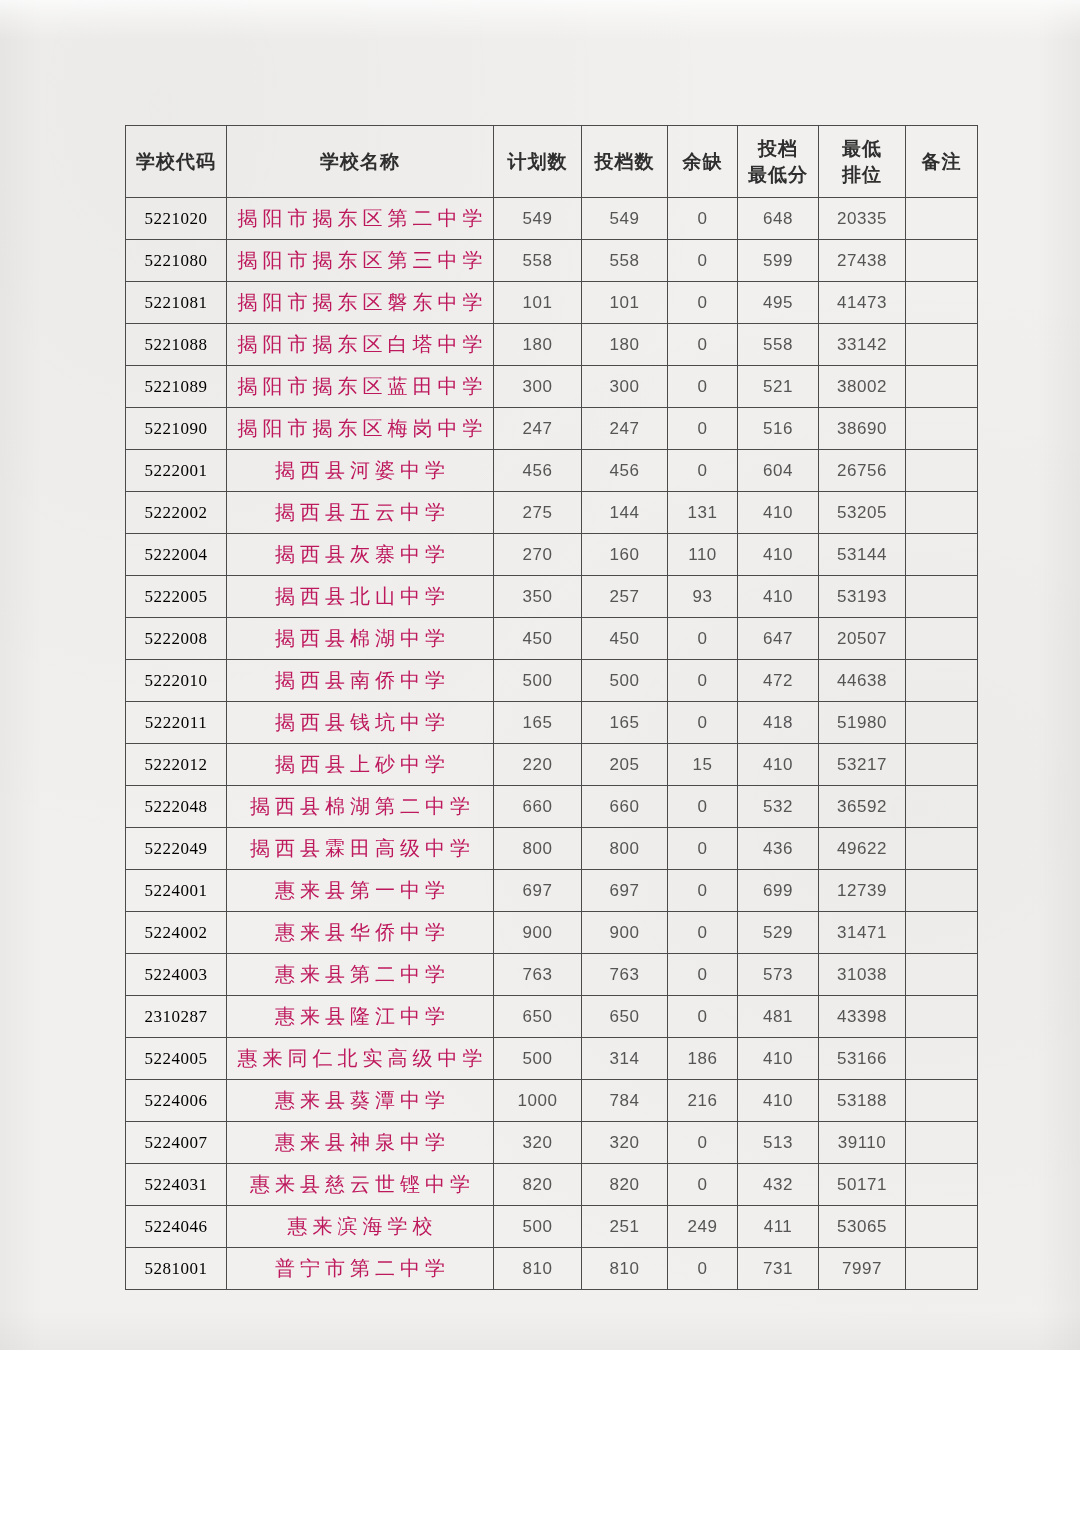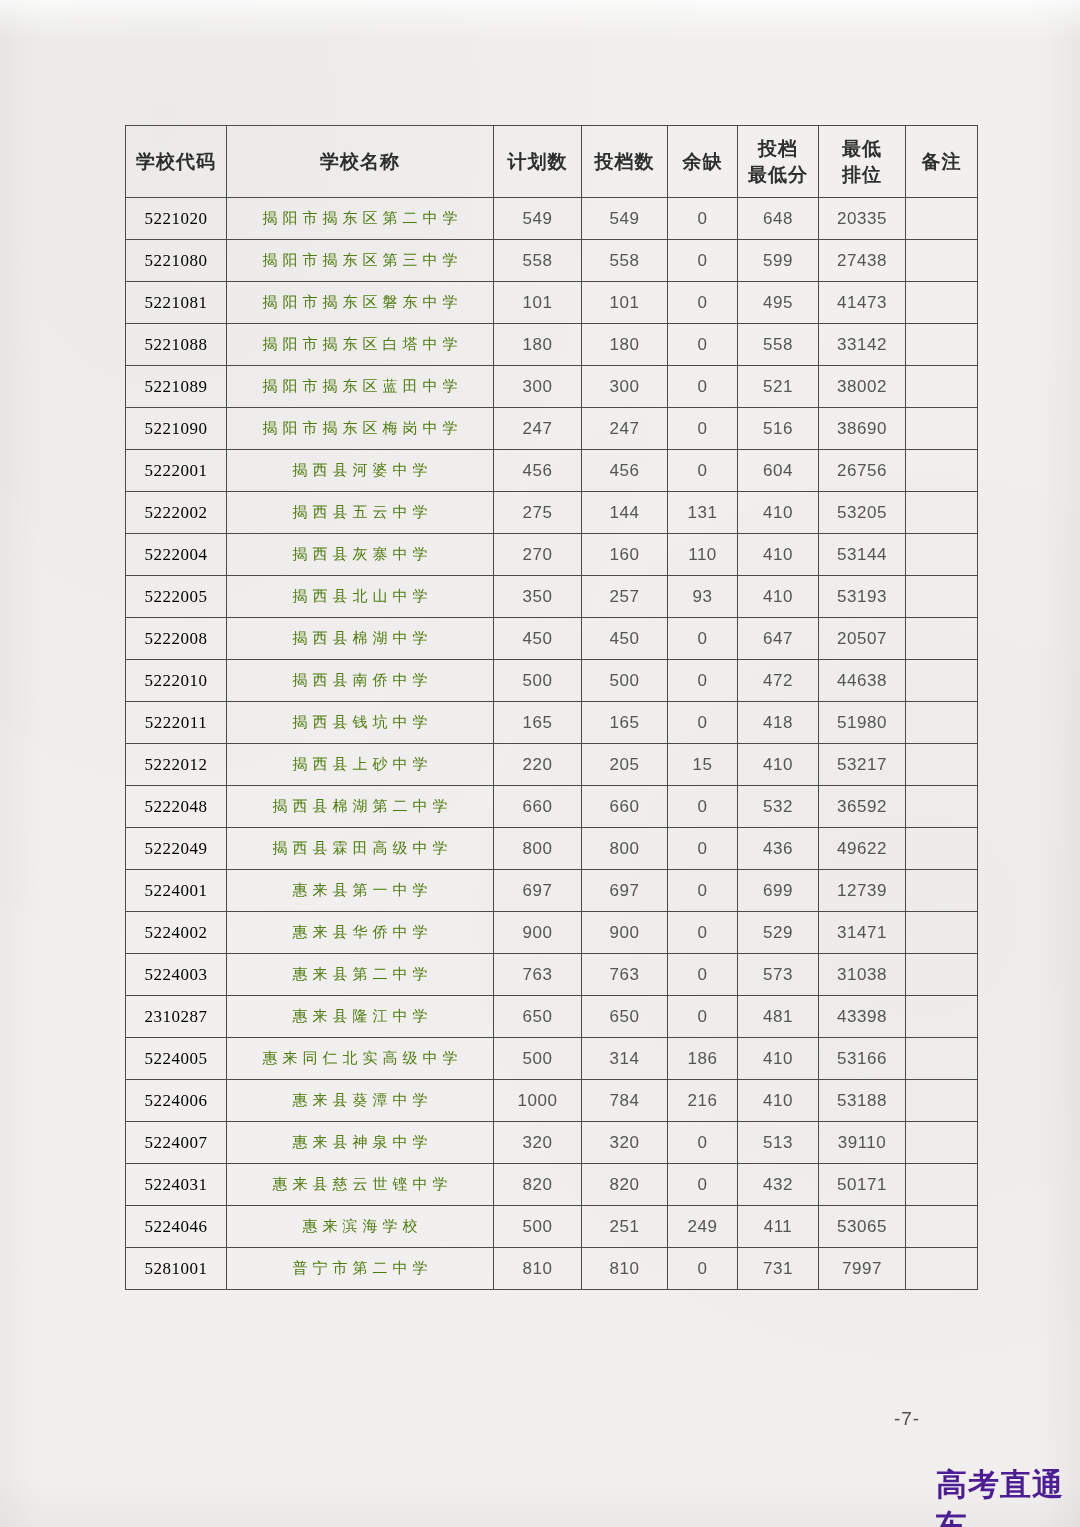--- a/index.html
+++ b/index.html
@@ -6,21 +6,21 @@
 
   html, body {
     width: 1080px;
     height: 1527px;
     font-family: "Liberation Sans", "DejaVu Sans", sans-serif;
   }
 
   .page {
     position: relative;
     width: 1080px;
-    height: 1527px;
+    height: 1350px;
     background: #f1f0ee;
     overflow: hidden;
   }
 
   
   .page::before {
     content: "";
     position: absolute;
     inset: 0;
     pointer-events: none;
@@ -64,24 +64,24 @@
   .admission-table tbody tr { height: 42px; }
 
   .admission-table td {
     color: #4c4c4c;
     font-size: 17px;
   }
 
   td.c-code { letter-spacing: 0.5px; color: #000000; font-family: Liberation Serif, serif; }
 
   td.c-name {
-    font-size: 15px;
+    font-size: 20px;
     letter-spacing: 5px;
     text-indent: 5px; 
-    color: #4d7c0f;
+    color: #be185d;
   }
 
   td.c-num { color: #555555; letter-spacing: 0.5px; }
 
   .page-number {
     position: absolute;
     left: 872px;
     top: 1408px;
     width: 70px;
     text-align: center;

